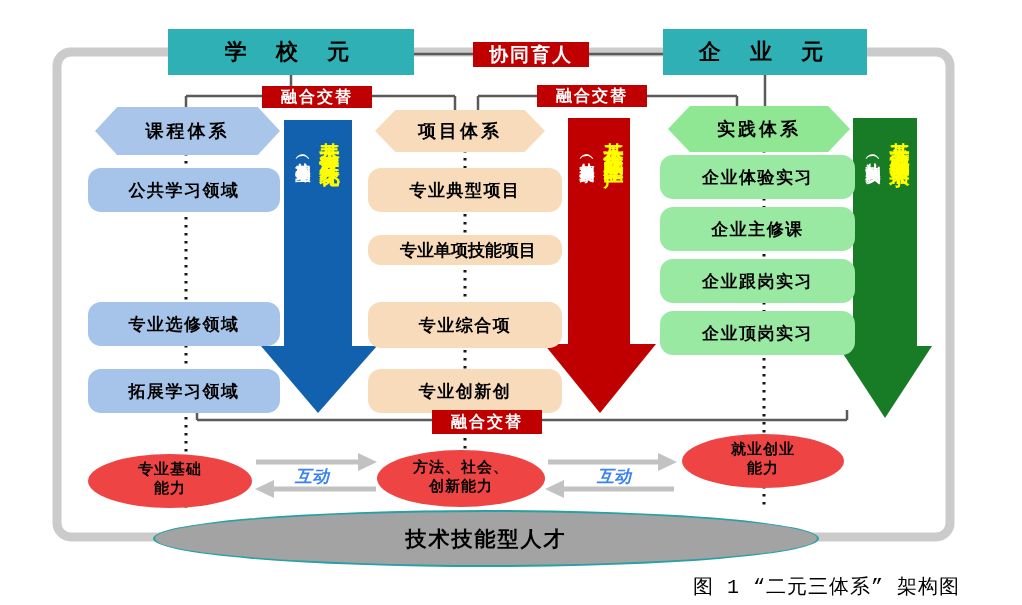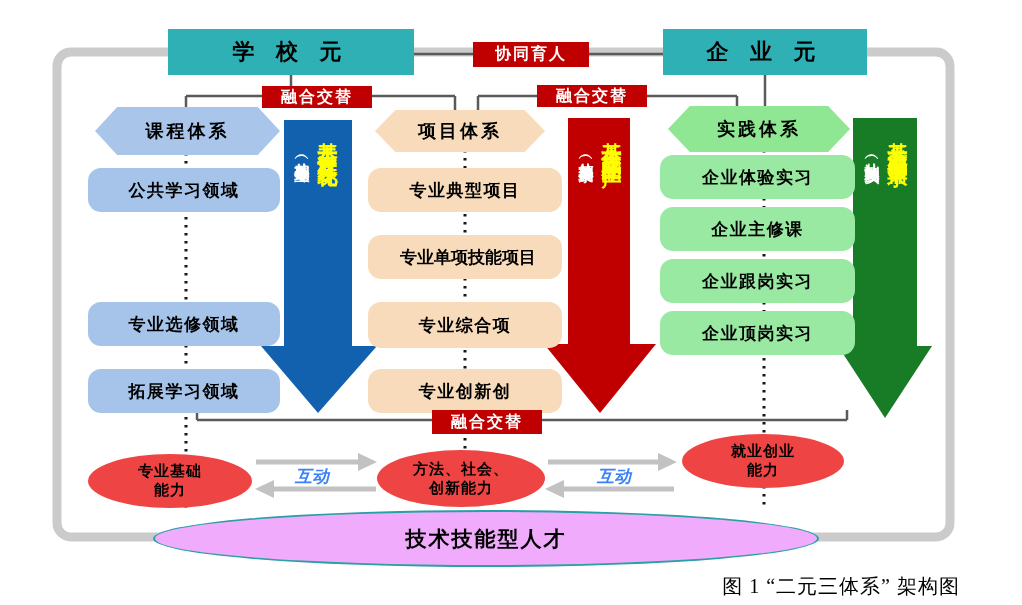--- a/index.html
+++ b/index.html
@@ -1,18 +1,18 @@
 <!DOCTYPE html>
 <html><head>
 <meta charset="utf-8">
 <style>
   html,body{margin:0;padding:0;background:#ffffff;}
   .stage{
     position:relative;width:1022px;height:605px;overflow:hidden;
-    font-family:Liberation Serif, serif;
+    font-family:Liberation Mono, monospace;
     background:#ffffff;
   }
   .abs{position:absolute;}
   .svg-layer{position:absolute;left:0;top:0;z-index:0;}
   .node{display:flex;align-items:center;justify-content:center;
         color:#000;font-weight:bold;box-sizing:border-box;z-index:2;}
   .teal-box{background:#2FB0B5;font-size:22px;letter-spacing:8px;}
   .red-label{background:#C00000;color:#ffffff;font-size:16px;
              letter-spacing:2px;font-weight:bold;z-index:3;}
   .hex{clip-path:polygon(12% 0,88% 0,100% 50%,88% 100%,12% 100%,0 50%);
@@ -25,21 +25,21 @@
   .rbox-peach{background:#F8DBBA;}
   .rbox-green{background:#99E9A3;}
   .vtext{writing-mode:vertical-rl;text-orientation:upright;
          font-weight:bold;z-index:3;text-align:start;line-height:1;}
   .vmain{color:#FFFF00;font-size:20px;letter-spacing:3px;}
   .vsub{color:#ffffff;font-size:15px;letter-spacing:1px;}
   .ellipse{border-radius:50%;background:#ef4444;flex-direction:column;
            font-size:15px;line-height:1.25;letter-spacing:1px;}
   .interact{color:#3b82f6;font-style:italic;font-weight:bold;
             font-size:17px;z-index:3;display:flex;align-items:center;justify-content:center;}
-  .outcome{border-radius:50%;background:#f0abfc;font-size:21px;
+  .outcome{border-radius:50%;background:#a3a3a3;font-size:21px;
            letter-spacing:2px;border:2px solid #29a0a5;}
   .caption{font-size:20px;color:#000;text-align:right;font-weight:normal;
            letter-spacing:1px;z-index:2;}
 </style>
 </head>
 <body>
 
 <div class="stage">
 
   <svg class="svg-layer" width="1022" height="605" viewBox="0 0 1022 605">
@@ -98,21 +98,21 @@
       </g>
     </g>
   </svg>
 
   <div class="abs node teal-box" style="left:168px;top:29px;width:246px;height:46px;">
     <span>学 校 元</span>
   </div>
   <div class="abs node teal-box" style="left:663px;top:29px;width:204px;height:46px;">
     <span>企 业 元</span>
   </div>
-  <div class="abs node red-label" style="left:473px;top:42px;width:116px;height:25px;font-size:16px;">
+  <div class="abs node red-label" style="left:473px;top:42px;width:116px;height:25px;font-size:19px;">
     <span>协同育人</span>
   </div>
   <div class="abs node red-label" style="left:262px;top:86px;width:110px;height:22px;">
     <span>融合交替</span>
   </div>
   <div class="abs node red-label" style="left:537px;top:85px;width:110px;height:22px;">
     <span>融合交替</span>
   </div>
 
   <div class="abs node hex hex-blue" style="left:95px;top:107px;width:185px;height:48px;">
@@ -131,21 +131,21 @@
   <div class="abs node rbox rbox-blue" style="left:88px;top:302px;width:192px;height:44px;">
     <span>专业选修领域</span>
     </div>
   <div class="abs node rbox rbox-blue" style="left:88px;top:369px;width:192px;height:44px;">
     <span>拓展学习领域</span>
     </div>
 
   <div class="abs node rbox rbox-peach" style="left:368px;top:168px;width:194px;height:44px;">
     <span>专业典型项目</span>
     </div>
-  <div class="abs node rbox rbox-peach" style="left:368px;top:235px;width:194px;height:44px;letter-spacing:0;padding-left:6px;">
+  <div class="abs node rbox rbox-peach" style="left:368px;top:235px;width:194px;height:30px;letter-spacing:0;padding-left:6px;">
     <span>专业单项技能项目</span>
     </div>
   <div class="abs node rbox rbox-peach" style="left:368px;top:302px;width:194px;height:46px;">
     <span>专业综合项</span>
     </div>
   <div class="abs node rbox rbox-peach" style="left:368px;top:369px;width:194px;height:44px;">
     <span>专业创新创</span>
     </div>
 
   <div class="abs node rbox rbox-green" style="left:660px;top:155px;width:195px;height:44px;">

